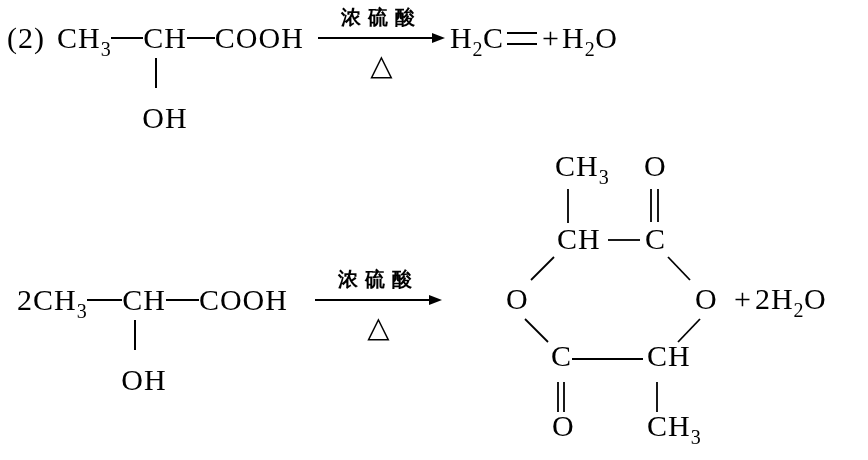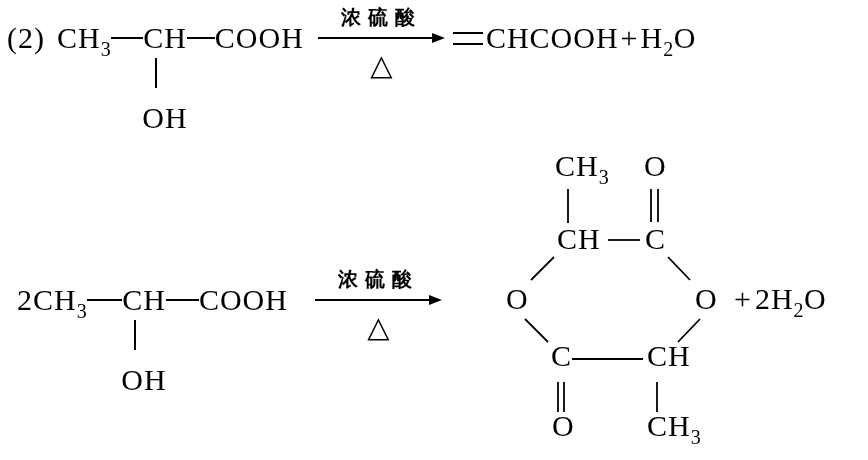--- a/index.html
+++ b/index.html
@@ -56,24 +56,24 @@
 
     <span>COOH</span>
 
     <span class="rxn-arrow" style="margin-left:14px;margin-right:5px;">
       <span class="above">浓硫酸</span>
       <span class="line"></span>
       <span class="head"></span>
       <span class="below">△</span>
     </span>
 
+    <span><span>H</span><span class="sub">2</span><span>C</span></span>
 
     <span class="dbond"></span>
 
-    <span>CHCOOH</span>
 
     <span style="margin:0 2px;">+</span>
 
     <span><span>H</span><span class="sub">2</span><span>O</span></span>
   </div>
 
   <div class="eq-row" style="left:17px;top:282px;">
     <span>2</span>
 
     <span><span>CH</span><span class="sub">3</span></span>

